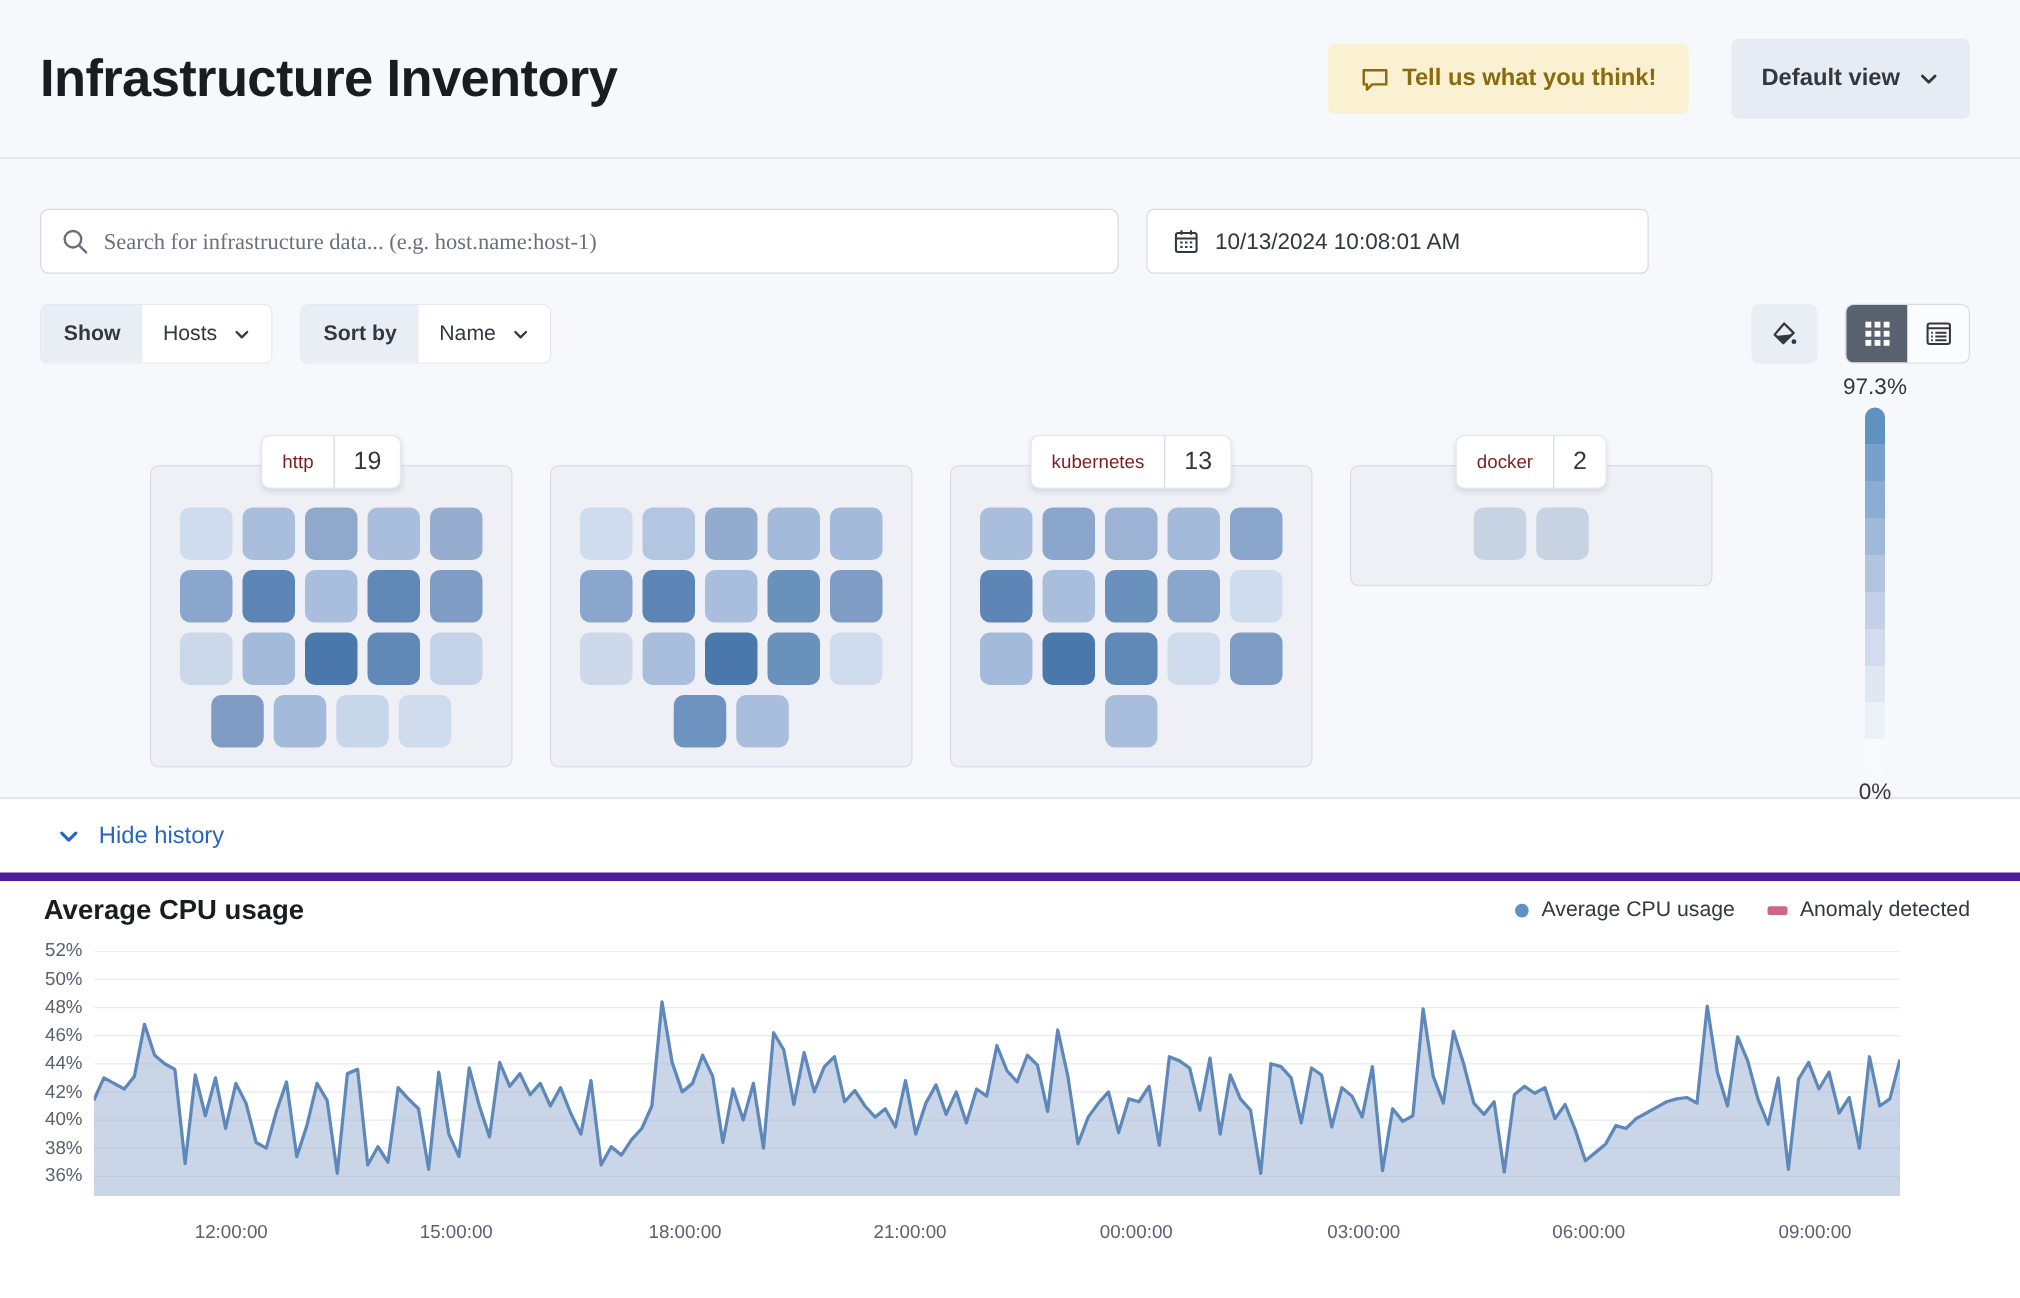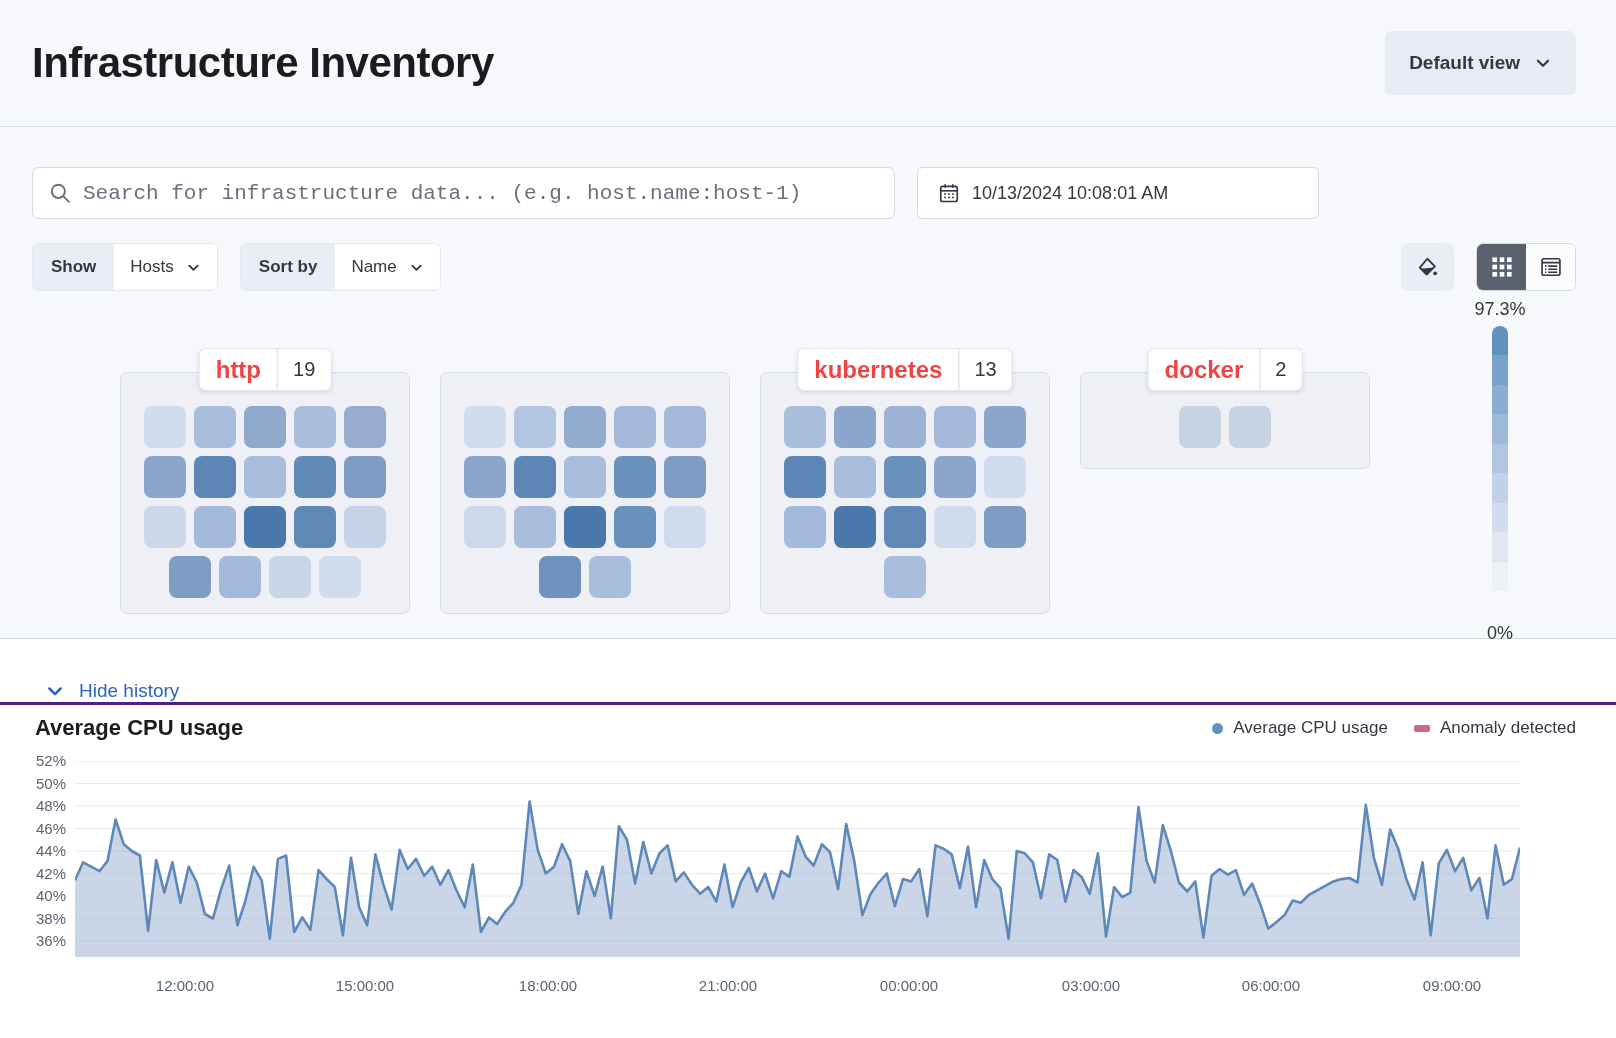--- a/index.html
+++ b/index.html
@@ -19,21 +19,21 @@
   .btn { border:none; cursor:pointer; font-family:inherit; display:inline-flex; align-items:center;
          gap:10px; border-radius:6px; font-size:19px; }
   .feedback-btn { background:#f9f1d1; color:#8a6a0b; font-weight:bold; height:56px; padding:0 26px; }
   .view-btn { background:#e7ebf3; color:#343741; font-weight:bold; height:64px; padding:0 24px; gap:14px; }
 
   
   .toolbar { display:flex; align-items:center; padding:40px 40px 0 32px; gap:22px; background:#f7f8fc; }
   .search-box { flex:0 0 863px; height:52px; background:#fff; border:1px solid #d3dae6; border-radius:7px;
                 display:flex; align-items:center; padding:0 16px; gap:12px; }
   .search-box svg { flex:none; color:#69707d; }
-  .search-box input { border:none; outline:none; flex:1; font-size:21px; font-family:Liberation Mono, monospace; color:#4d7c0f;
+  .search-box input { border:none; outline:none; flex:1; font-size:18px; font-family:Liberation Serif, serif; color:#4d7c0f;
                       background:transparent; }
   .search-box input::placeholder { color:#69707d; }
   .date-picker { background:#fff; border:1px solid #d3dae6; height:52px; flex:0 0 402px;
                  color:#343741; font-size:18px; padding:0 20px; gap:12px; justify-content:flex-start; }
   .auto-refresh { background:#cfe0f6; color:#1b64c8; font-weight:bold; height:52px; flex:0 0 196px;
                   font-size:19px; justify-content:center; gap:12px; }
 
   
   .filter-row { display:flex; align-items:center; padding:24px 40px 0 32px; gap:22px; background:#f7f8fc; }
   .control-group { display:flex; height:48px; border-radius:7px; overflow:hidden; border:1px solid #e3e7ef;
@@ -54,36 +54,36 @@
 
   
   .waffle-section { position:relative; height:348px; background:#f7f8fc; border-bottom:1px solid #d3dae6; }
   .group { position:absolute; top:81px; width:290px; background:#eef0f6; border:1px solid #d8dee9;
            border-radius:7px; }
   .group.tall { height:242px; }
   .group.short { height:97px; }
   .group-label { position:absolute; top:-25px; left:50%; transform:translateX(-50%); background:#fff;
                  border:1px solid #e3e7ef; border-radius:7px; box-shadow:0 2px 4px rgba(50,60,90,.12);
                  display:flex; align-items:stretch; height:43px; cursor:pointer; white-space:nowrap; }
-  .group-name { color:#ef4444; font-weight:bold; font-size:24px; display:flex; align-items:center; padding:0 16px; }
+  .group-name { color:#7f1d1d; font-weight:normal; font-size:15px; display:flex; align-items:center; padding:0 16px; }
   .group-count { border-left:1px solid #d3dae6; display:flex; align-items:center; padding:0 15px;
                  font-size:20px; color:#343741; }
   .tiles { display:flex; flex-direction:column; gap:8px; padding-top:33px; }
   .group.short .tiles { padding-top:33px; }
   .tile-row { display:flex; gap:8px; justify-content:center; }
   .tile { width:42px; height:42px; border-radius:8px; cursor:pointer; }
 
   .scale-legend { position:absolute; top:8px; right:84px; width:64px; display:flex; flex-direction:column;
                   align-items:center; }
   .scale-max, .scale-min { font-size:18px; color:#343741; }
   .scale-bar { width:16px; height:295px; border-radius:8px; margin:6px 0 2px; }
 
   
-  .history-row { height:66px; background:#fff; display:flex; align-items:flex-end; padding-left:45px;
-                 border-bottom:3px solid #4c1d95; }
+  .history-row { height:66px; background:#fff; display:flex; align-items:center; padding-left:45px;
+                 border-bottom:7px solid #4c1d95; }
   .hide-history { background:none; border:none; color:#2a64c3; font-size:19px; font-family:inherit;
                   display:flex; align-items:center; gap:14px; cursor:pointer; }
 
   
   .chart-panel { background:#fff; padding-top:10px; }
   .chart-header { display:flex; align-items:center; justify-content:space-between; padding:0 40px 0 35px; }
   .chart-title { font-size:22px; font-weight:bold; color:#1a1c21; }
   .chart-legend { display:flex; gap:26px; align-items:center; }
   .legend-item { display:flex; align-items:center; gap:10px; font-size:17px; color:#343741; cursor:pointer; }
   .legend-dot { width:11px; height:11px; border-radius:50%; }
@@ -95,20 +95,28 @@
   .xtick { position:absolute; top:216px; transform:translateX(-50%); font-size:15px; color:#5a6370; }
 </style>
 </head>
 <body>
 
 <div class="page">
 
   <header class="header">
     <h1>Infrastructure Inventory</h1>
     <div class="header-actions">
+      <button class="btn feedback-btn">
+        <span style="display:flex;">
+          <svg width="24" height="24" viewBox="0 0 16 16" fill="none" stroke="currentColor" stroke-width="1.3" stroke-linejoin="round">
+              <path d="M2 3.5 h12 v7.5 h-7.5 l-2.8 2.8 v-2.8 h-1.7 z"></path>
+            </svg>
+        </span>
+        <span>Tell us what you think!</span>
+      </button>
       <button class="btn view-btn">
         <span>Default view</span>
         <span style="display:flex;">
           <svg width="18" height="18" viewBox="0 0 16 16" fill="none" stroke="currentColor" stroke-width="2" stroke-linecap="round" stroke-linejoin="round">
               <polyline points="3.5,6 8,10.5 12.5,6"></polyline>
             </svg>
         </span>
       </button>
     </div>
   </header>

